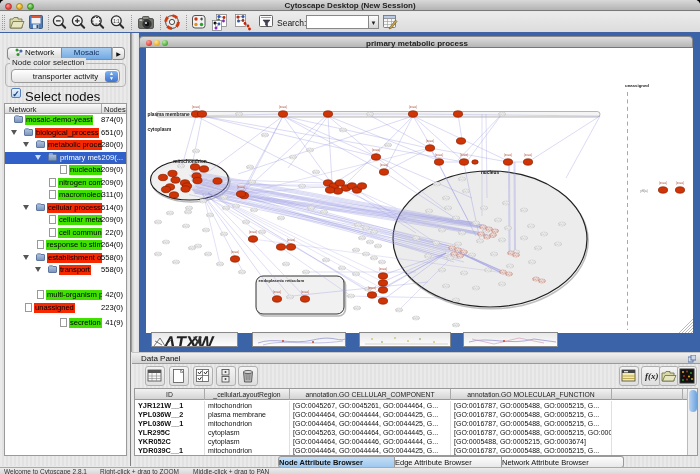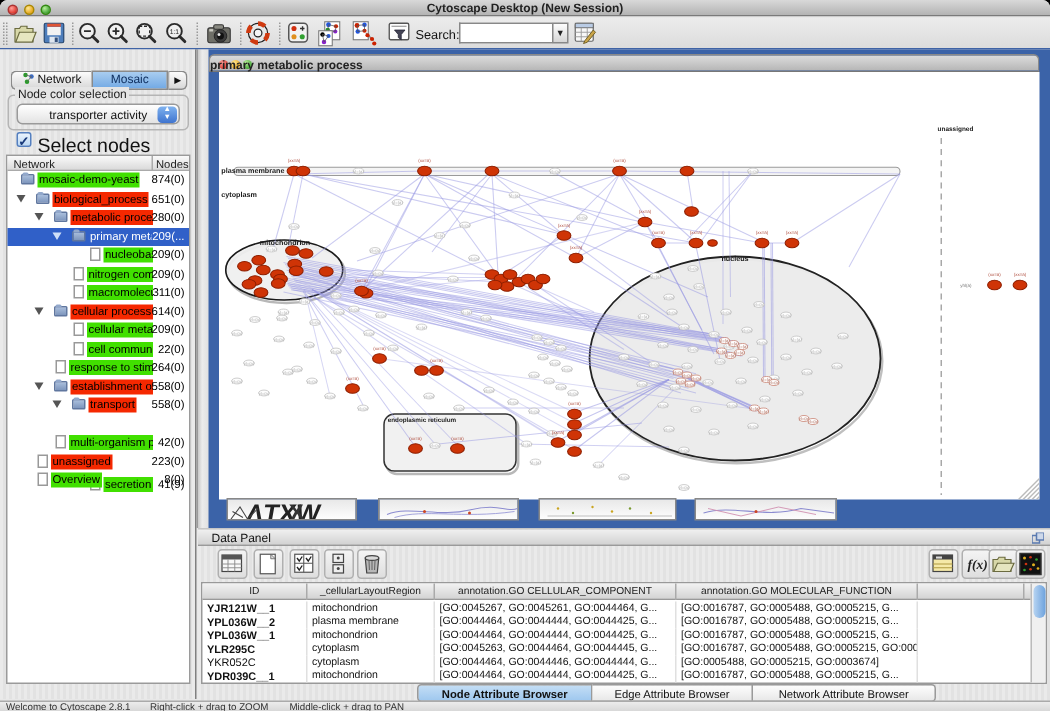--- a/index.html
+++ b/index.html
@@ -37,29 +37,29 @@
 #dpanel{position:absolute;left:132px;top:352px;width:568px;height:115px;background:repeating-linear-gradient(90deg,#eaeaea 0 2px,#e2e2e2 2px 4px)}
 #dpanel-hdr{position:absolute;left:0;top:0;width:568px;height:12px;background:linear-gradient(#f0f0f0,#d2d2d2);border-bottom:1px solid #9a9a9a;border-top:1px solid #c6c6c6;font-size:8px;color:#111;padding:1px 0 0 9px}
 .dbtn{position:absolute;top:14px;width:20px;height:20px;border:1px solid #b0b0b0;border-radius:3px;background:linear-gradient(#f4f4f4,#dedede)}
 #dtable{position:absolute;left:2px;top:36px;width:564px;height:68px;background:#fff;border:1px solid #999}
 #dthdr{position:absolute;left:0;top:0;height:11px;width:553px;background:linear-gradient(#f2f2f2,#d4d4d4);border-bottom:1px solid #999}
 .dth{position:absolute;top:0;height:11px;border-right:1px solid #aaa;font-size:6.8px;color:#222;text-align:center;line-height:11px;overflow:hidden}
 .dtr{position:absolute;height:9px;font-size:7px;line-height:9px;white-space:nowrap}
 .dtc{position:absolute;top:0;height:9px;border-right:1px solid #e0e0e0;overflow:hidden;padding-left:3px;color:#111}
 #dscroll{position:absolute;right:0px;top:0px;width:10px;height:66px;background:#f0f0f0;border-left:1px solid #bbb}
 #dthumb{position:absolute;left:1px;top:1px;width:8px;height:22px;border-radius:4px;background:linear-gradient(90deg,#b7d4f2,#6da2dd)}
-.seg{position:absolute;top:0;height:12px;border:1px solid #9a9a9a;font-size:7.5px;color:#111;text-align:center;line-height:11px}
+.seg{position:absolute;top:0;height:12px;border:1px solid #9a9a9a;font-size:7.5px;color:#111;line-height:11px}
 #statusbar{position:absolute;left:0;top:467px;width:700px;height:7px;background:linear-gradient(#ececec,#d8d8d8);border-top:1px solid #aaa;font-size:6.5px;color:#333}
 #statusbar span{position:absolute;top:0px}
 
 #mdi{position:absolute;left:139px;top:33px;width:561px;height:319px;background:#3b63a8;overflow:hidden}
 #splitter{position:absolute;left:131px;top:33px;width:8px;height:319px;background:linear-gradient(90deg,#c9c9c9,#ececec 40%,#e0e0e0);border-left:1px solid #9a9a9a}
 #iwin-title{position:absolute;left:0px;top:3px;width:554px;height:12px;background:linear-gradient(#dcdcdc,#b6b6b6);border:1px solid #8a8a8a;border-bottom:1px solid #777;border-radius:4px 4px 0 0}
 #iwin-title .tl{position:absolute;top:3px;width:6px;height:6px;border-radius:50%}
-#iwin-text{position:absolute;left:0;top:2px;width:554px;font-size:8px;font-weight:bold;color:#222}
+#iwin-text{position:absolute;left:0;top:2px;width:554px;text-align:center;font-size:8px;font-weight:bold;color:#222}
 #canvas{position:absolute;left:14px;top:15px;width:547px;height:285px;background:#fff}
 .thumbwin{position:absolute;top:299px;height:15px;background:linear-gradient(#e8e8e8,#fdfdfd);border:1px solid #888;overflow:hidden}
 </style></head><body>
 <div id="win">
   <div id="titlebar">
     <div class="tl" style="left:5px;background:radial-gradient(circle at 35% 30%,#ff9d97,#e03c32 70%);border:0.5px solid #a33"></div>
     <div class="tl" style="left:16px;background:radial-gradient(circle at 35% 30%,#ffe792,#e8a922 70%);border:0.5px solid #a80"></div>
     <div class="tl" style="left:27px;background:radial-gradient(circle at 35% 30%,#b9ef9b,#47a83a 70%);border:0.5px solid #381"></div>
     <div id="title-text">Cytoscape Desktop (New Session)</div>
   </div>
@@ -275,25 +275,20 @@
         </div>
         <div class="trow" style="top:185.0px;">
           <div class="leaf" style="left:32px"></div>
           <div class="tlabel" style="left:41px;max-width:56px;background:#41e000">multi-organism pro</div>
           <div class="tnum">42(0)</div>
         </div>
         <div class="trow" style="top:197.5px;">
           <div class="leaf" style="left:20px"></div>
           <div class="tlabel" style="left:29px;max-width:68px;background:#f52800">unassigned</div>
           <div class="tnum">223(0)</div>
-        </div>
-        <div class="trow" style="top:210.0px;">
-          <div class="leaf" style="left:20px"></div>
-          <div class="tlabel" style="left:29px;max-width:68px;background:#41e000">Overview</div>
-          <div class="tnum">8(0)</div>
         </div>
       </div>
     </div>
 <div id="splitter"></div>
     <div id="mdi">
       <div id="iwin-title">
         <div class="tl" style="left:6px;background:radial-gradient(circle at 35% 30%,#ff9d97,#e03c32 70%)"></div>
         <div class="tl" style="left:14px;background:radial-gradient(circle at 35% 30%,#ffe792,#e8a922 70%)"></div>
         <div class="tl" style="left:22px;background:radial-gradient(circle at 35% 30%,#b9ef9b,#47a83a 70%)"></div>
         <div id="iwin-text">primary metabolic process</div>
@@ -872,21 +867,21 @@
           <div class="dtc" style="left:155px;width:161px">[GO:0044464, GO:0044444, GO:0044425, G...</div>
           <div class="dtc" style="left:316px;width:161px">[GO:0016787, GO:0005488, GO:0005215, G...</div>
         </div>
         <div class="dtr" style="top:39px;left:0;width:553px">
           <div class="dtc" style="left:0;width:70px;font-weight:bold;font-size:7.3px">YLR295C</div>
           <div class="dtc" style="left:70px;width:85px">cytoplasm</div>
           <div class="dtc" style="left:155px;width:161px">[GO:0045263, GO:0044464, GO:0044445, G...</div>
           <div class="dtc" style="left:316px;width:161px">[GO:0016787, GO:0005488, GO:0005215, GO:0003824, G...</div>
         </div>
         <div class="dtr" style="top:48px;left:0;width:553px">
-          <div class="dtc" style="left:0;width:70px;font-weight:normal;font-size:7.3px">YKR052C</div>
+          <div class="dtc" style="left:0;width:70px;font-weight:bold;font-size:7.3px">YKR052C</div>
           <div class="dtc" style="left:70px;width:85px">cytoplasm</div>
           <div class="dtc" style="left:155px;width:161px">[GO:0044464, GO:0044446, GO:0044444, G...</div>
           <div class="dtc" style="left:316px;width:161px">[GO:0005488, GO:0005215, GO:0003674]</div>
         </div>
         <div class="dtr" style="top:57px;left:0;width:553px">
           <div class="dtc" style="left:0;width:70px;font-weight:bold;font-size:7.3px">YDR039C__1</div>
           <div class="dtc" style="left:70px;width:85px">mitochondrion</div>
           <div class="dtc" style="left:155px;width:161px">[GO:0044464, GO:0044444, GO:0044425, G...</div>
           <div class="dtc" style="left:316px;width:161px">[GO:0016787, GO:0005488, GO:0005215, G...</div>
         </div>

